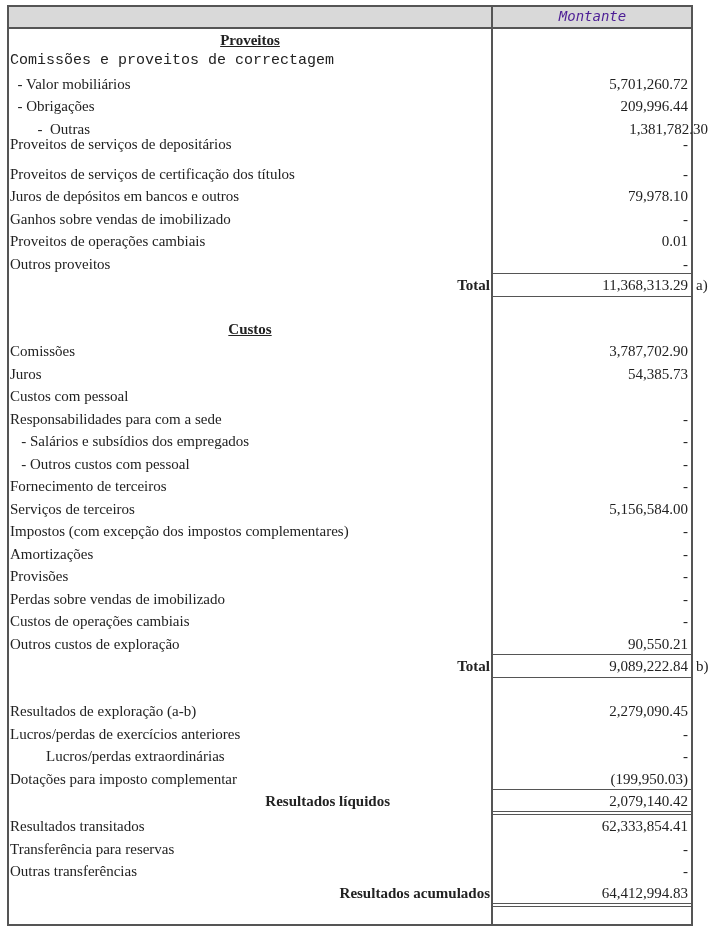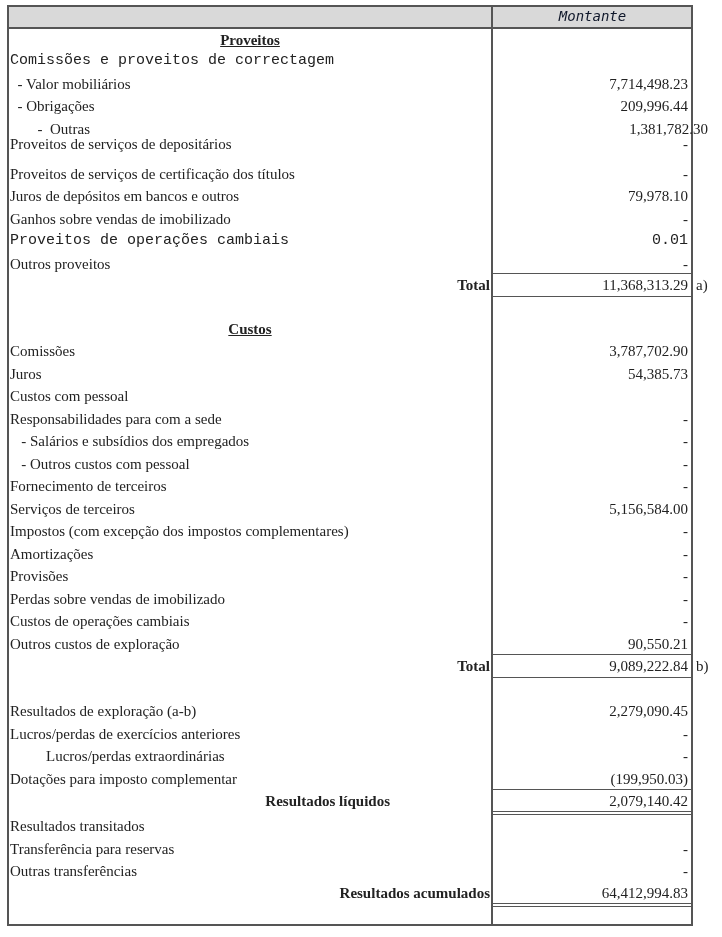--- a/index.html
+++ b/index.html
@@ -4,21 +4,21 @@
 <style>
   html, body { margin: 0; padding: 0; background: #ffffff; }
   body { width: 722px; height: 937px; position: relative; overflow: hidden;
          font-family: "Liberation Serif", "DejaVu Serif", serif; color: #222; }
   .frame { position: absolute; left: 7px; top: 5px; width: 686px; height: 921px;
            border: 2px solid #555; box-sizing: border-box; }
   .header { position: absolute; left: 7px; top: 5px; width: 686px; height: 24px;
             background: #d9d9d9; border: 2px solid #555; box-sizing: border-box; }
   .hdr-label { position: absolute; left: 492px; top: 5px; width: 201px; height: 24px;
                text-align: center; line-height: 22px; font-family: "DejaVu Sans Mono", "Liberation Mono", monospace;
-               font-style: italic; font-size: 14px; color: #0f172a; }
+               font-style: italic; font-size: 14px; color: #4c1d95; }
   .vline { position: absolute; left: 491px; top: 5px; width: 2px; height: 921px; background: #555; }
 
   .row { position: absolute; left: 10px; height: 22px; line-height: 22px; font-size: 15px; }
   .label { position: absolute; left: 0; white-space: nowrap; }
   .val { position: absolute; left: 482px; width: 196px; text-align: right; white-space: nowrap; }
   .note { position: absolute; left: 688px; white-space: nowrap; }
   .section-title { position: absolute; left: 10px; width: 480px; text-align: center;
                    font-weight: bold; text-decoration: underline; font-size: 15px; height: 22px; line-height: 22px; }
   .total-label { position: absolute; right: 0; font-weight: bold; }
   .hline { position: absolute; left: 492px; width: 201px; height: 1px; background: #555; }
@@ -32,21 +32,21 @@
 <div class="vline"></div>
 
 <div class="section-title" style="top:29px">Proveitos</div>
 <div id="prov-rows">
     <div class="row" style="top: 50px; width: 712px; font-family: Liberation Mono, monospace;">
       <span class="label" style="white-space: pre;">Comissões e proveitos de correctagem</span>
       <span class="val"></span>
     </div>
     <div class="row" style="top: 72.5px; width: 712px;">
       <span class="label" style="white-space: pre;">  - Valor mobiliários</span>
-      <span class="val">7,714,498.23</span>
+      <span class="val">5,701,260.72</span>
     </div>
     <div class="row" style="top: 95px; width: 712px;">
       <span class="label" style="white-space: pre;">  - Obrigações</span>
       <span class="val">209,996.44</span>
     </div>
     <div class="row" style="top: 117.5px; width: 712px; margin-left: 20px;">
       <span class="label" style="white-space: pre;">  -  Outras</span>
       <span class="val">1,381,782.30</span>
     </div>
     <div class="row" style="top: 133px; width: 712px;">
@@ -58,21 +58,21 @@
       <span class="val">-</span>
     </div>
     <div class="row" style="top: 185px; width: 712px;">
       <span class="label" style="white-space: pre;">Juros de depósitos em bancos e outros</span>
       <span class="val">79,978.10</span>
     </div>
     <div class="row" style="top: 207.5px; width: 712px;">
       <span class="label" style="white-space: pre;">Ganhos sobre vendas de imobilizado</span>
       <span class="val">-</span>
     </div>
-    <div class="row" style="top: 230px; width: 712px; font-family: Liberation Mono, monospace;">
+    <div class="row" style="top: 230px; width: 712px;">
       <span class="label" style="white-space: pre;">Proveitos de operações cambiais</span>
       <span class="val">0.01</span>
     </div>
     <div class="row" style="top: 252.5px; width: 712px;">
       <span class="label" style="white-space: pre;">Outros proveitos</span>
       <span class="val">-</span>
     </div>
   </div>
 <div class="hline" style="top:273px"></div>
 <div class="row" style="top:274px; width:480px">
@@ -177,20 +177,21 @@
 </div>
 <div class="row" style="top:790px; left:0; width:722px">
   <span class="val" style="left:492px">2,079,140.42</span>
 </div>
 <div class="hline" style="top:811px"></div>
 <div class="hline" style="top:814px"></div>
 
 <div id="acum-rows">
     <div class="row" style="top: 815px; width: 712px;">
       <span class="label" style="white-space: pre;">Resultados transitados</span>
+      <span class="val">62,333,854.41</span>
     </div>
     <div class="row" style="top: 837.5px; width: 712px;">
       <span class="label" style="white-space: pre;">Transferência para reservas</span>
       <span class="val">-</span>
     </div>
     <div class="row" style="top: 860px; width: 704px;">
       <span class="label" style="white-space: pre;">Outras transferências</span>
       <span class="val">-</span>
     </div>
   </div>

